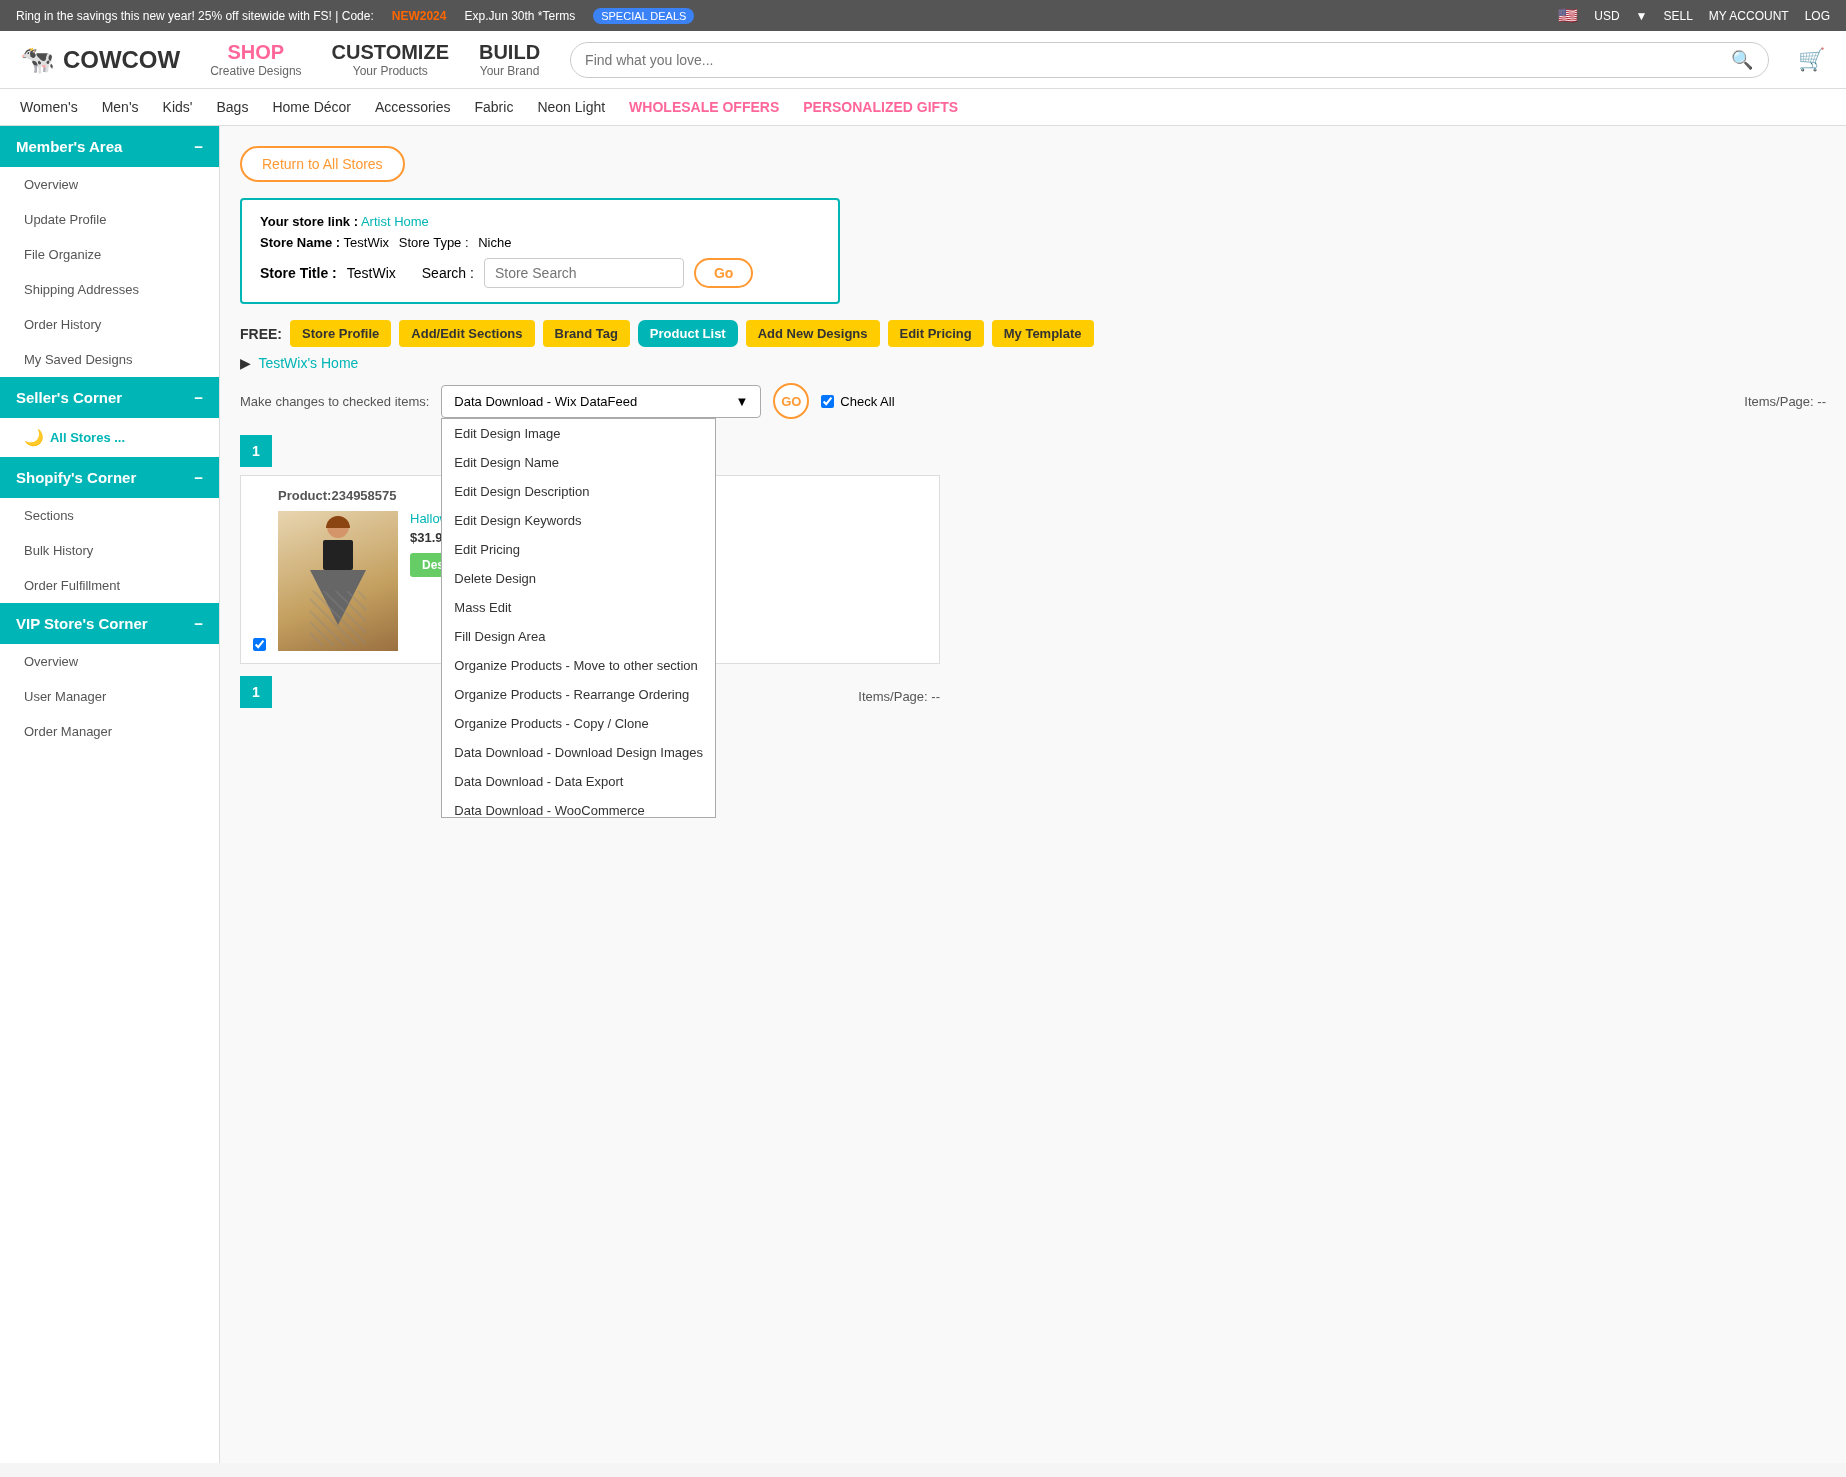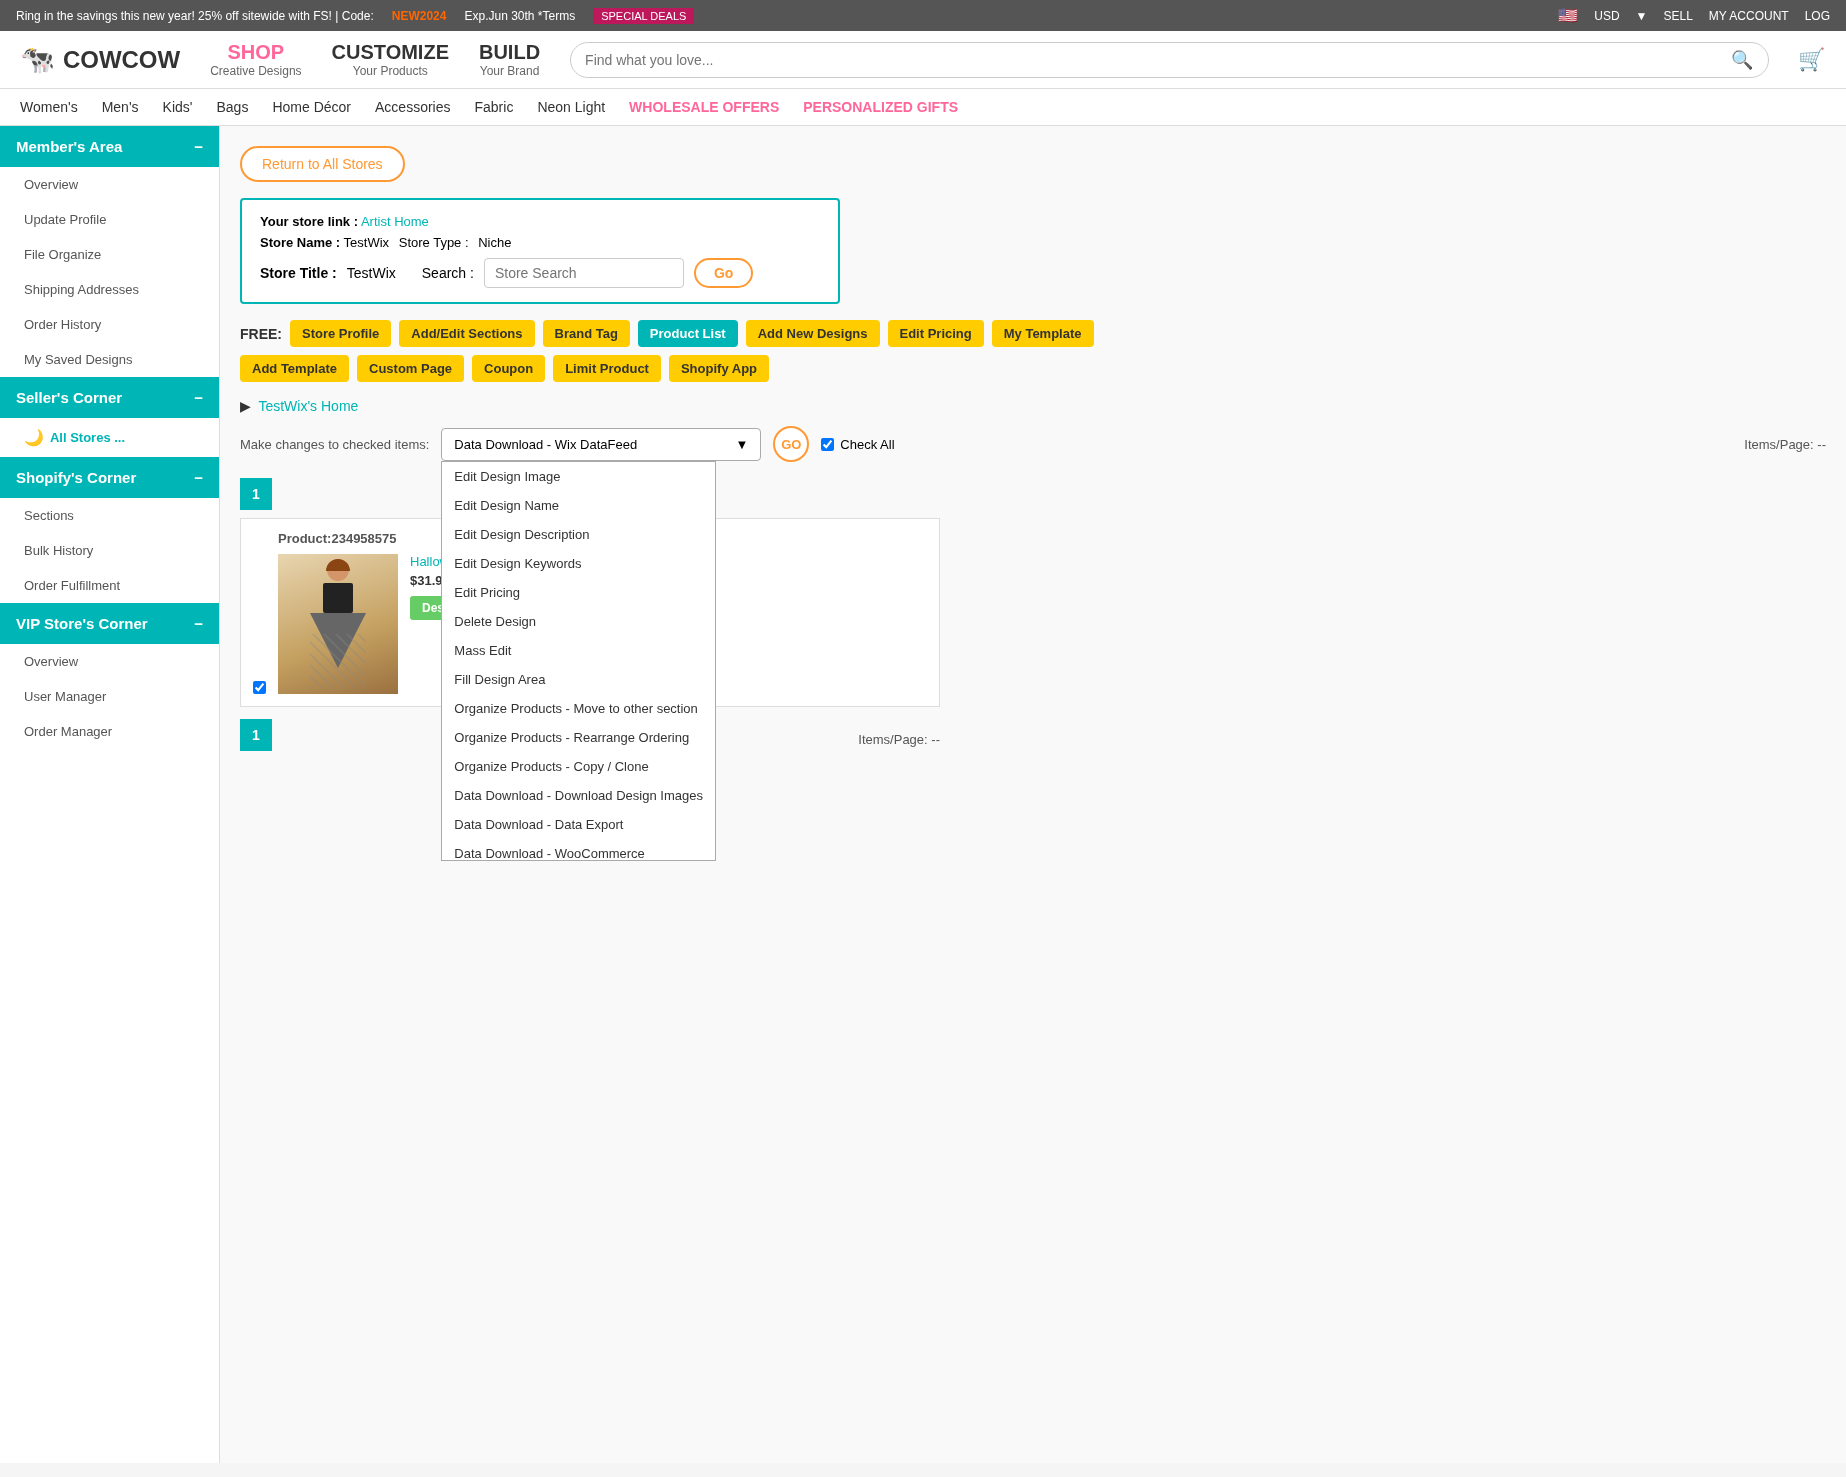--- a/index.html
+++ b/index.html
@@ -11,23 +11,23 @@
       color: #fff;
       font-size: 12px;
       padding: 6px 16px;
       display: flex;
       align-items: center;
       justify-content: space-between;
     }
     .announcement-bar .left { display: flex; align-items: center; gap: 18px; }
     .announcement-bar .code { color: #ff6600; font-weight: bold; }
     .announcement-bar .special-badge {
-      background: #be185d;
+      background: #3b82f6;
       color: #fff;
-      border-radius: 0;
+      border-radius: 8px;
       padding: 2px 8px;
       font-size: 11px;
     }
     .announcement-bar .right { display: flex; align-items: center; gap: 16px; font-size: 12px; }
     .announcement-bar .right a { color: #fff; text-decoration: none; }
 
     
     .header {
       background: #fff;
       border-bottom: 1px solid #ddd;
@@ -181,20 +181,21 @@
       border-radius: 4px;
       padding: 6px 12px;
       font-size: 13px;
       cursor: pointer;
       font-weight: bold;
       color: #333;
     }
     .btn-yellow.active-btn {
       background: #00b5b5;
       color: #fff;
+      border-radius: 7px;
     }
 
     
     .second-buttons-row {
       display: flex;
       align-items: center;
       gap: 8px;
       flex-wrap: wrap;
       margin-bottom: 16px;
     }
@@ -442,27 +443,20 @@
       <button class="btn-yellow">Store Profile</button>
       <button class="btn-yellow">Add/Edit Sections</button>
       <button class="btn-yellow">Brand Tag</button>
       <button class="btn-yellow active-btn">Product List</button>
       <button class="btn-yellow">Add New Designs</button>
       <button class="btn-yellow">Edit Pricing</button>
       <button class="btn-yellow">My Template</button>
     </div>
 
     
-    <div class="second-buttons-row">
-      <button class="btn-yellow">Add Template</button>
-      <button class="btn-yellow">Custom Page</button>
-      <button class="btn-yellow">Coupon</button>
-      <button class="btn-yellow">Limit Product</button>
-      <button class="btn-yellow">Shopify App</button>
-    </div>
 
     
     <div class="store-link-row">
       <span class="triangle">▶</span>
       <a>TestWix's Home</a>
     </div>
 
     
     <div style="display:flex;align-items:center;gap:12px;margin-bottom:16px;flex-wrap:wrap;">
       <span class="make-changes-label">Make changes to checked items:</span>

